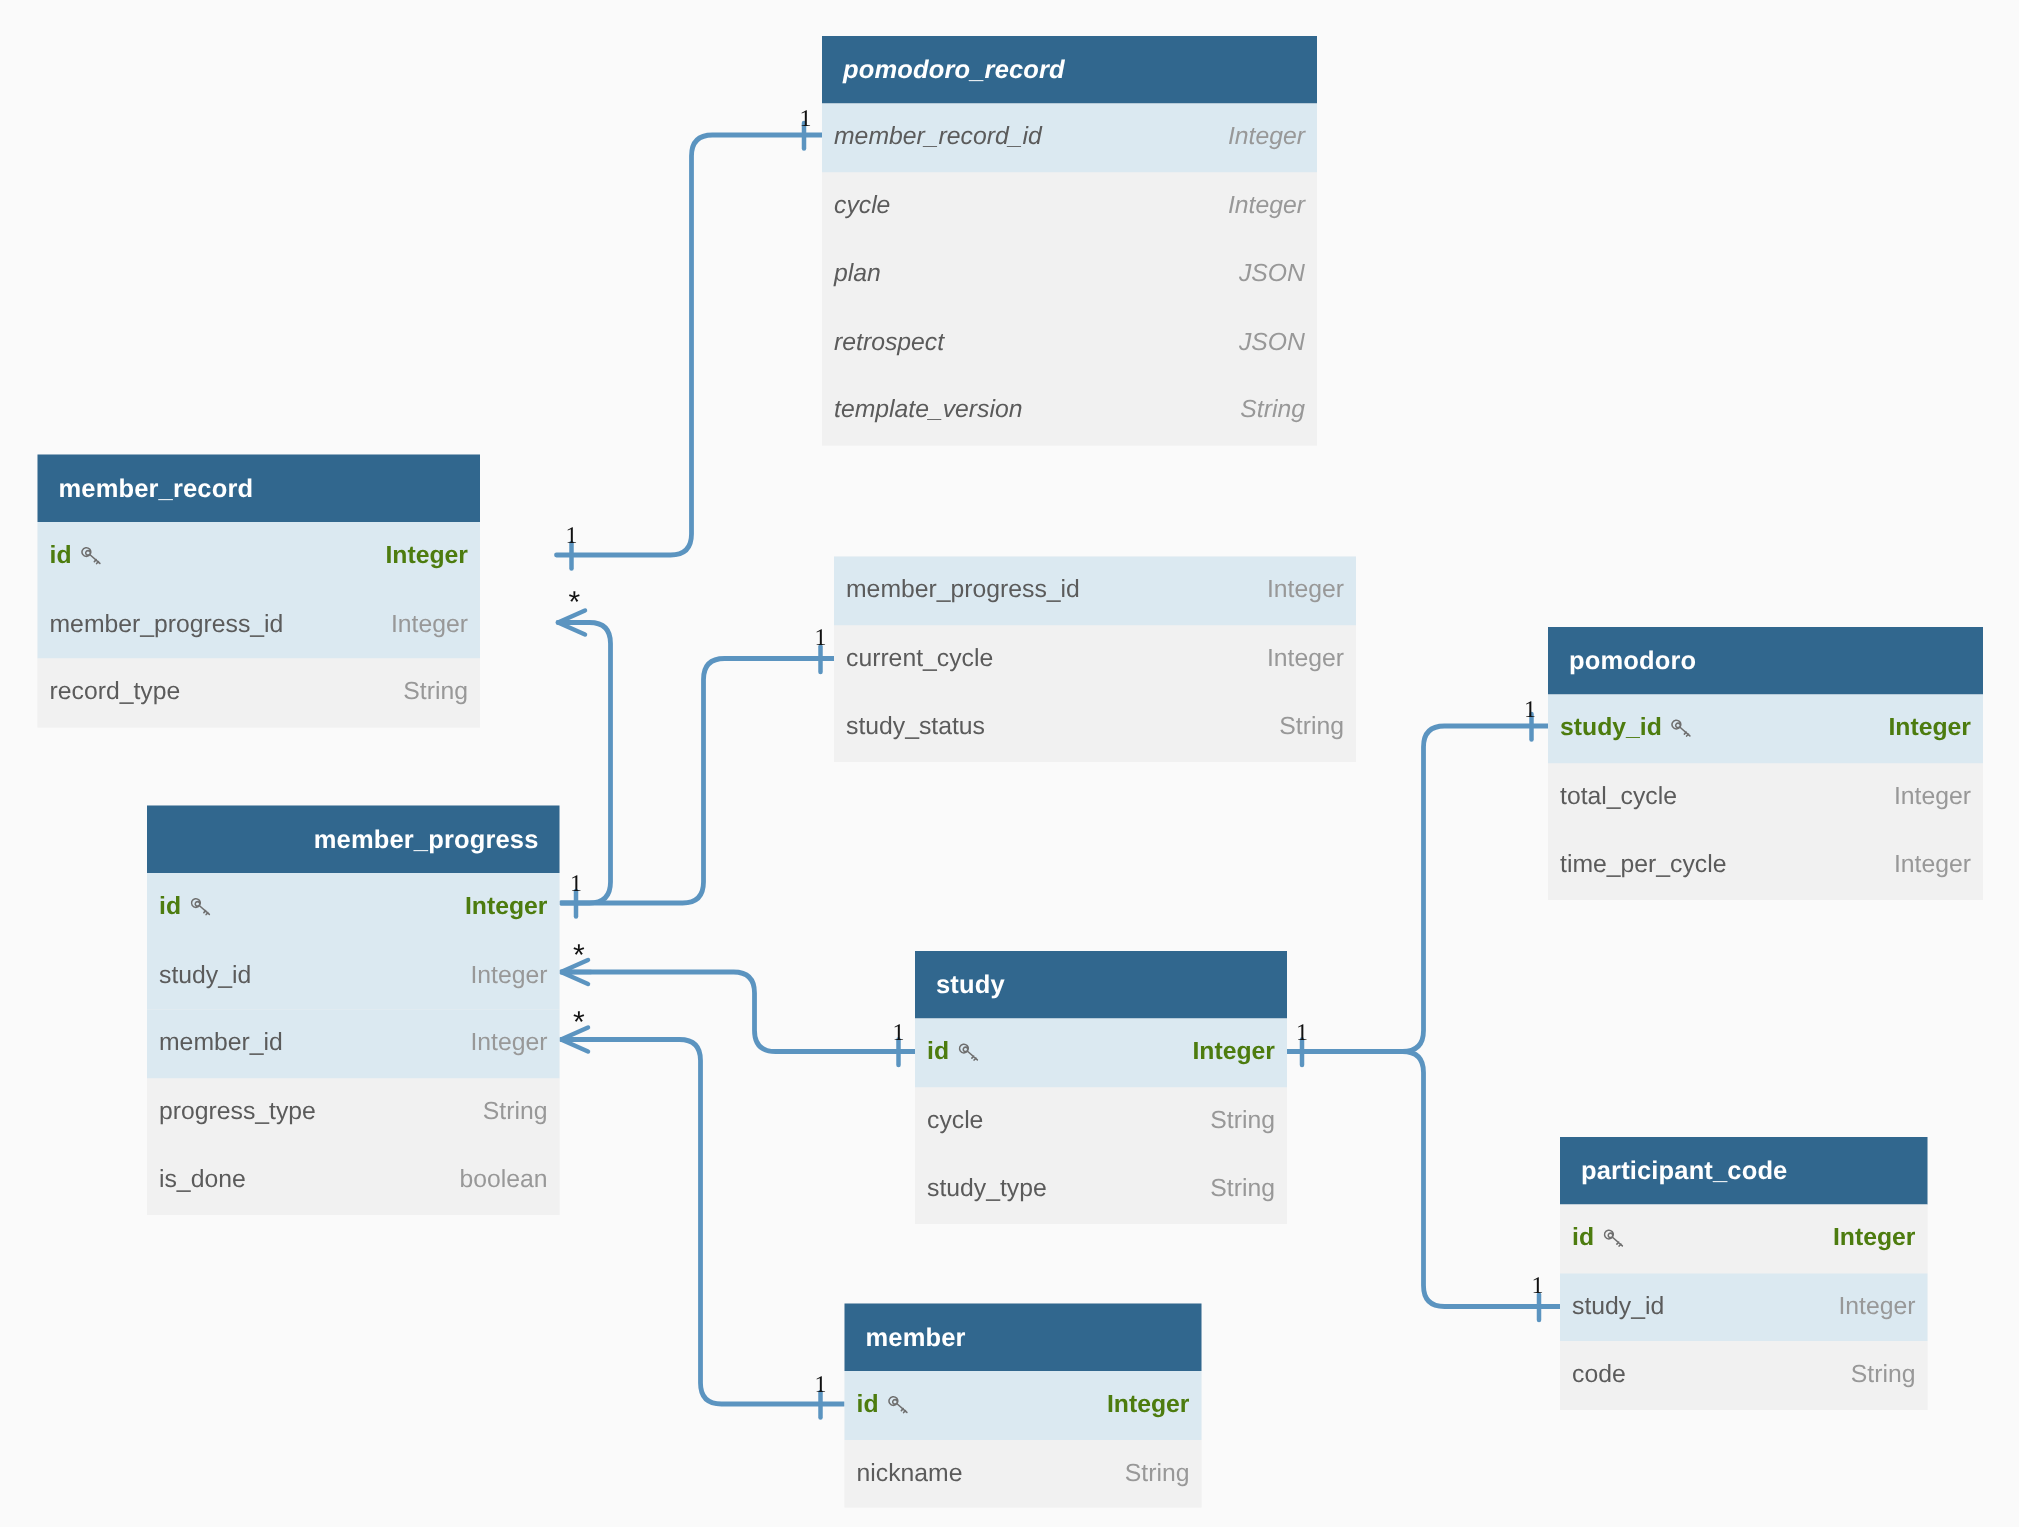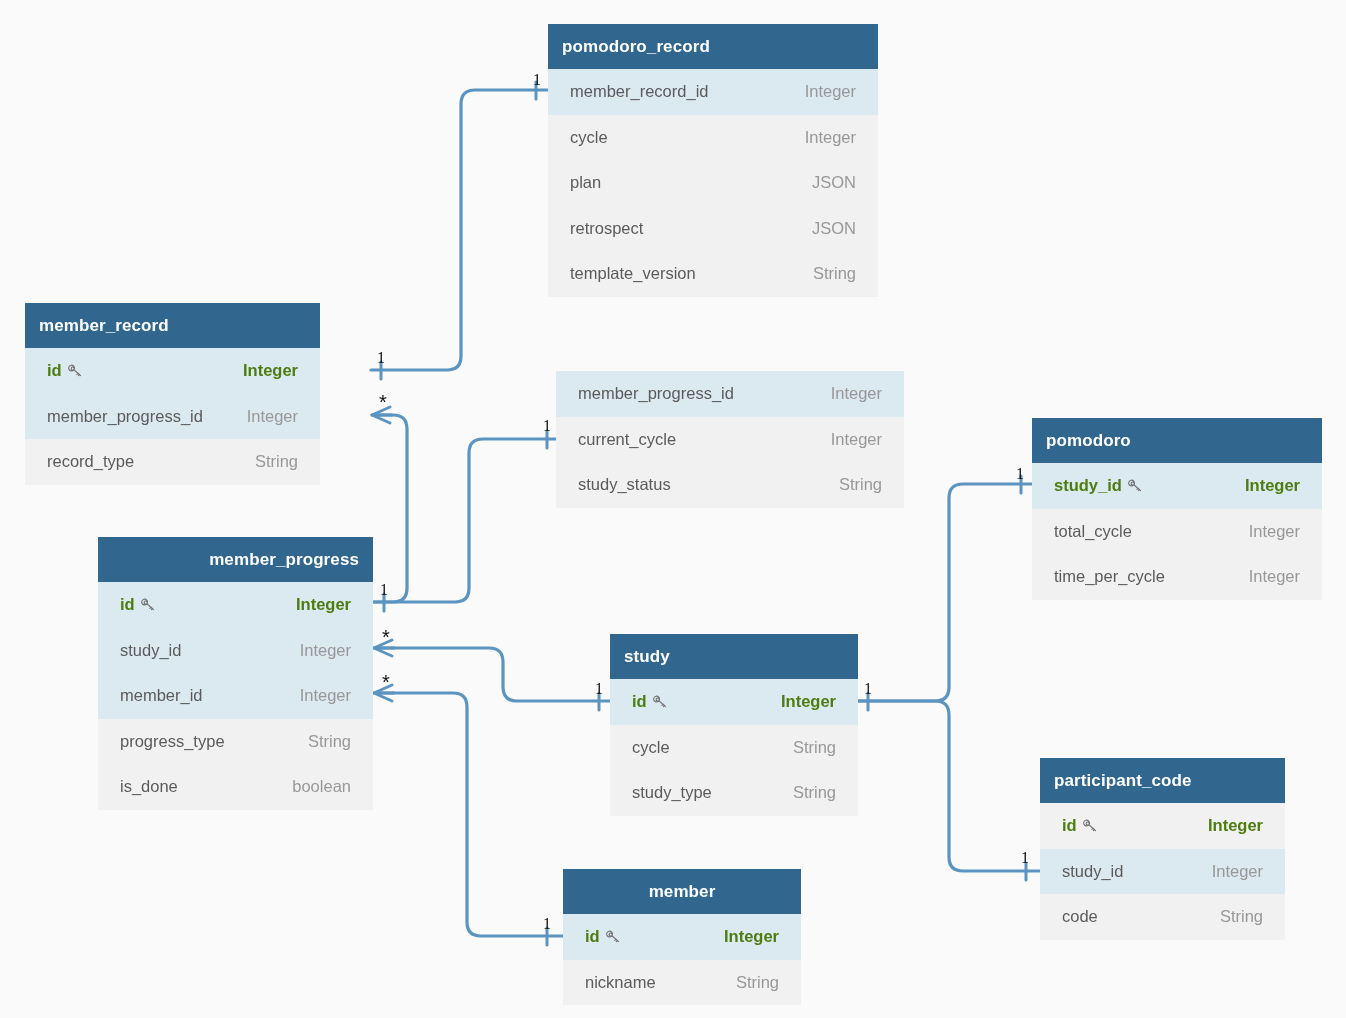--- a/index.html
+++ b/index.html
@@ -42,21 +42,21 @@
     padding: 0 14px;
     white-space: nowrap;
     overflow: hidden;
   }
   .attr-row {
     box-sizing: border-box;
     display: flex;
     align-items: center;
     justify-content: space-between;
     height: 45.5px;
-    padding: 0 22px;
+    padding: 0 8px;
     background: #f1f1f1;
     font-size: 16.5px;
     color: #595959;
     white-space: nowrap;
   }
   .attr-row.hl {
     background: #dbe9f1;
   }
   .attr-name {
     display: flex;
@@ -131,21 +131,21 @@
 
       <g stroke-width="3">
         <path d="M 372,415 L 390,407 M 372,415 L 390,423 M 372,415 L 392,415"></path>
         <path d="M 374,648 L 392,640 M 374,648 L 392,656 M 374,648 L 394,648"></path>
         <path d="M 374,693 L 392,685 M 374,693 L 392,701 M 374,693 L 394,693"></path>
       </g>
     </g>
   </svg>
 
   <div id="entity-layer">
-      <div class="entity" style="left: 548px; top: 24px; width: 330px;">
+      <div class="entity" style="left: 548px; top: 24px; width: 330px; font-style: italic;">
         <div class="entity-header">pomodoro_record</div>
         <div class="attr-row hl">
           <span class="attr-name">
             <span>member_record_id</span>
           </span>
           <span class="attr-type">Integer</span>
         </div>
         <div class="attr-row">
           <span class="attr-name">
             <span>cycle</span>
@@ -326,21 +326,21 @@
           </span>
           <span class="attr-type">Integer</span>
         </div>
         <div class="attr-row">
           <span class="attr-name">
             <span>code</span>
           </span>
           <span class="attr-type">String</span>
         </div>
       </div>
-      <div class="entity" style="left: 563px; top: 869px; width: 238px; text-align: center;">
+      <div class="entity" style="left: 563px; top: 869px; width: 238px;">
         <div class="entity-header">member</div>
         <div class="attr-row hl pk">
           <span class="attr-name">
             <span>id</span>
             <span class="key-icon">
               <svg viewBox="0 0 16 16" width="15" height="15">
                 <path d="M6.1 2.2 a3.1 3.1 0 1 0 -2.3 5.2 a3.1 3.1 0 0 0 2.3 -5.2 Z M5.0 3.3 a1.6 1.6 0 1 1 -1.2 2.7 a1.6 1.6 0 0 1 1.2 -2.7 Z M6.6 6.4 L13.4 12.4 M10.8 9.7 L9.5 11.1 M12.4 11.1 L11.1 12.5" fill="none" stroke="#6f6f6f" stroke-width="1.1" stroke-linecap="round"></path>
               </svg>
             </span>
           </span>

